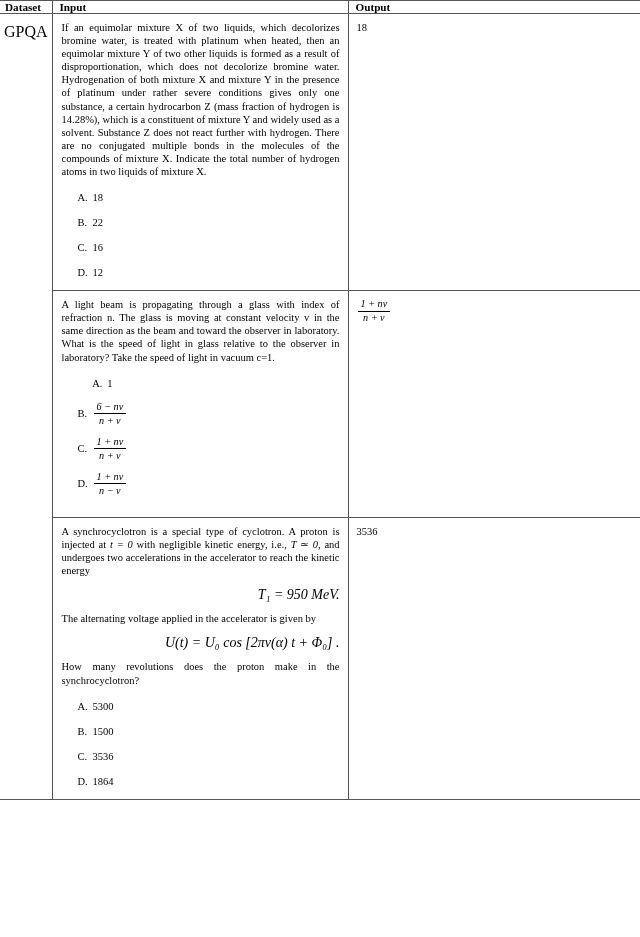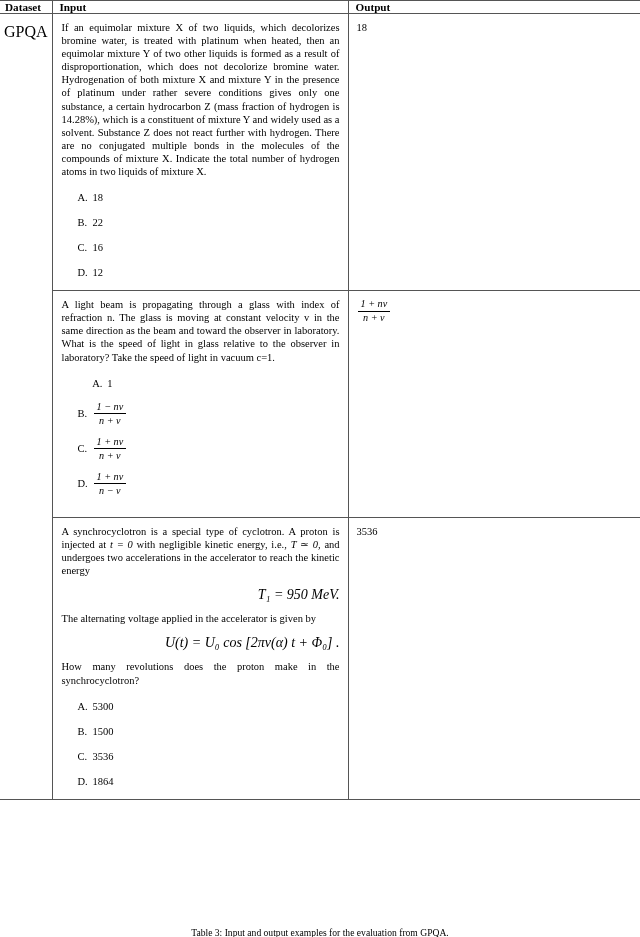--- a/index.html
+++ b/index.html
@@ -212,21 +212,21 @@
         <td class="input-cell rule-mid vline">
           <p>A light beam is propagating through a glass with index of refraction n. The glass is moving at constant velocity v in the same direction as the beam and toward the observer in laboratory. What is the speed of light in glass relative to the observer in laboratory? Take the speed of light in vacuum c=1.</p>
           <ul class="choices frac">
             <li>
               <span class="lab">A.</span>
               <span class="mn">1</span>
             </li>
             <li>
               <span class="lab">B.</span>
               <span class="frac">
-                <span class="num mi">1 − nv</span>
+                <span class="num mi">6 − nv</span>
                 <span class="den mi">n + v</span>
               </span>
             </li>
             <li>
               <span class="lab">C.</span>
               <span class="frac">
                 <span class="num mi">1 + nv</span>
                 <span class="den mi">n + v</span>
               </span>
             </li>
@@ -287,15 +287,14 @@
 
       <tr>
         <td class="rule-bottom"></td>
         <td class="rule-bottom"></td>
         <td class="rule-bottom"></td>
       </tr>
 
     </tbody>
   </table>
 
-  <div class="caption">Table 3: Input and output examples for the evaluation from GPQA.</div>
 
 </div>
 
 </body></html>

